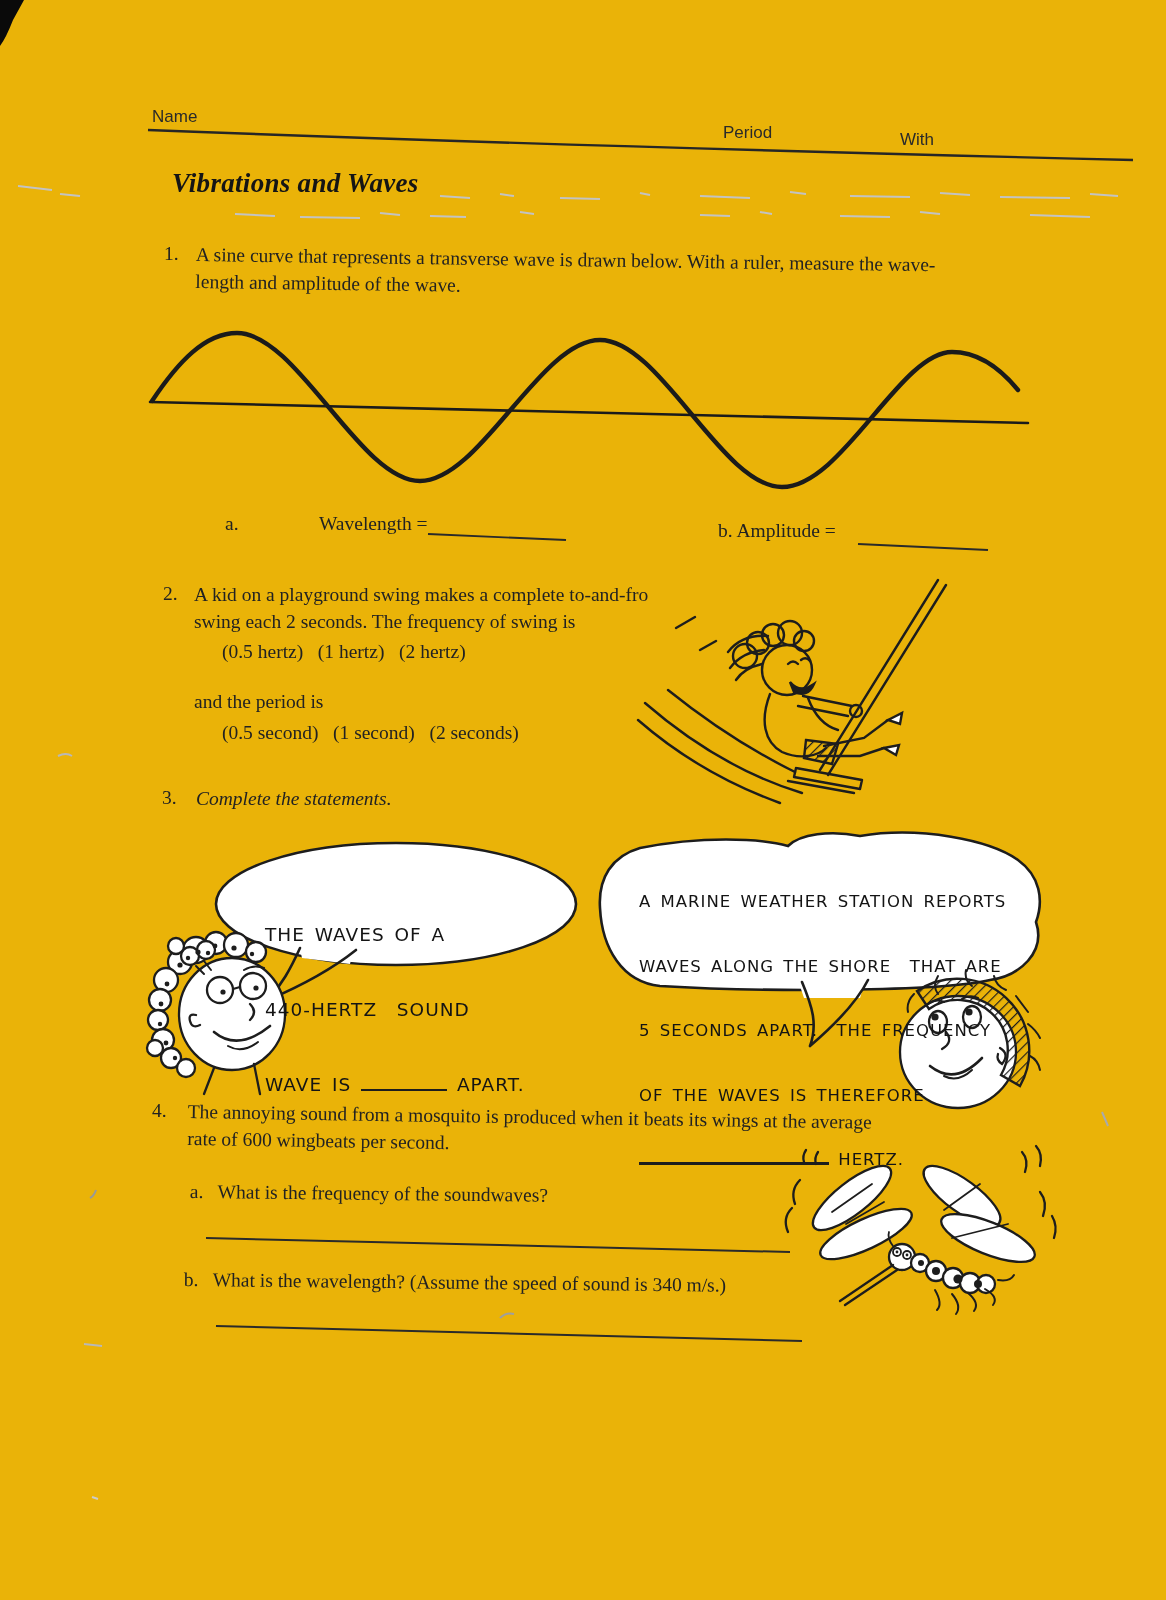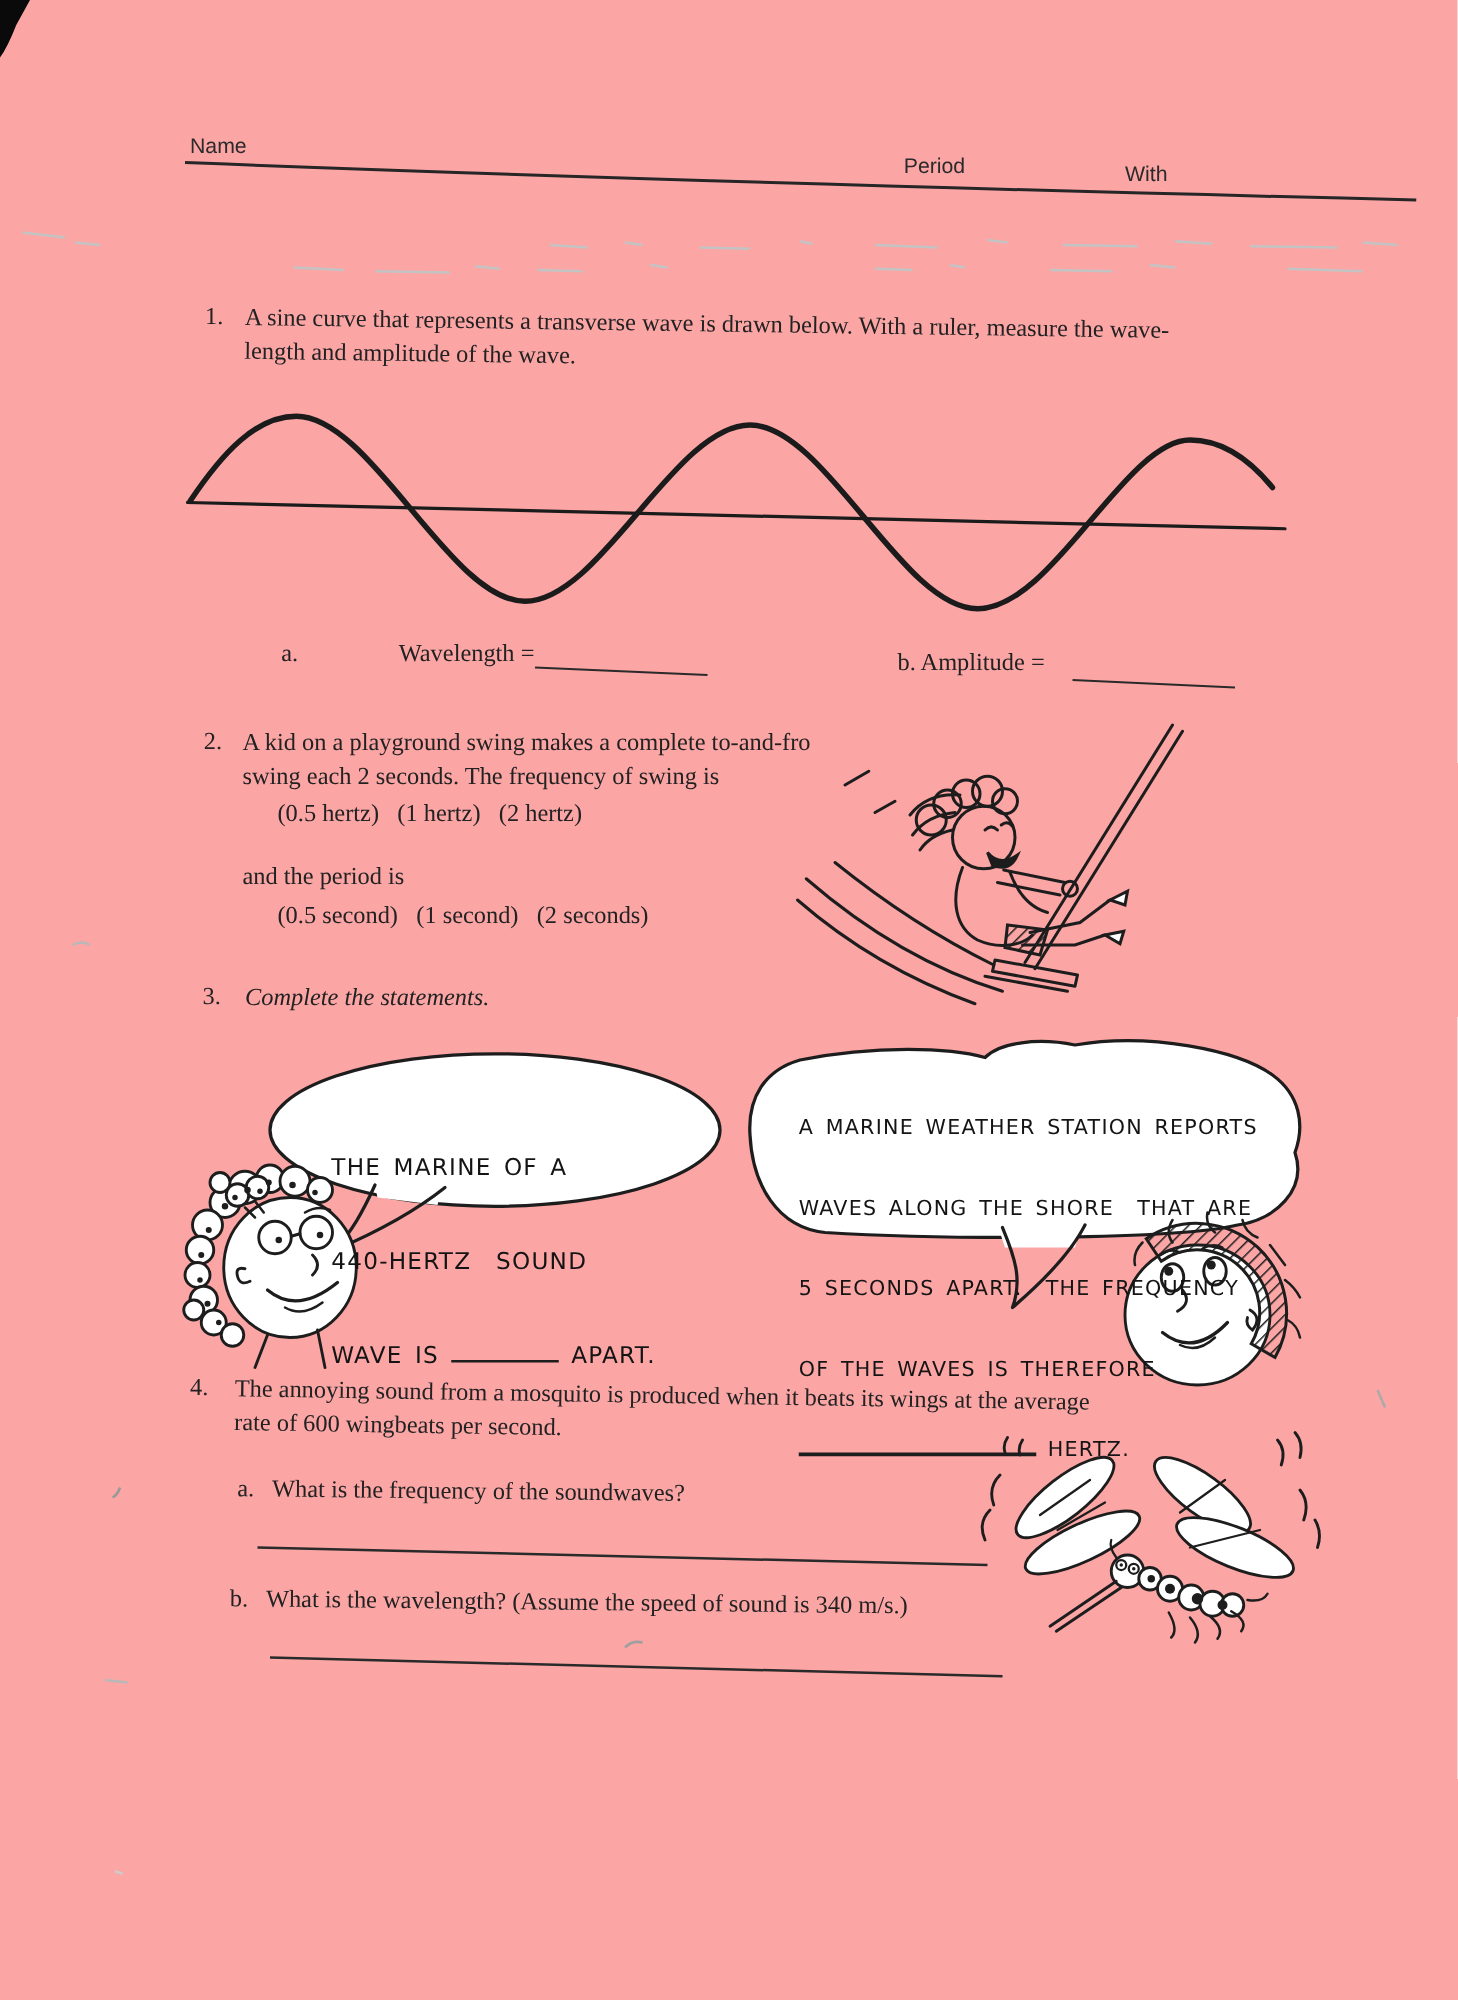--- a/index.html
+++ b/index.html
@@ -1,19 +1,19 @@
 <!DOCTYPE html>
 <html><head>
 <meta charset="utf-8">
 <style>
   html,body{margin:0;padding:0;background:#ffffff;}
   #page{
     position:relative;
     width:1166px;height:1600px;
-    background:#fca5a5;
+    background:#eab308;
     overflow:hidden;
     font-family:"Liberation Serif", serif;
     color:#1d1d1d;
   }
   #artwork{position:absolute;left:0;top:0;pointer-events:none;}
   .abs{position:absolute;}
   .hdr-label{font-family:"Liberation Sans", sans-serif;font-size:17px;color:#2a2a2a;}
   .title{
     font-size:27px;font-weight:bold;font-style:italic;
     letter-spacing:.3px;color:#151515;
@@ -282,20 +282,21 @@
     <g stroke="#2a2a2a" fill="none">
       <path d="M206,1238 L790,1252" stroke-width="2"></path>
       <path d="M216,1326 L802,1341" stroke-width="2"></path>
     </g>
   </svg>
 
   <div class="abs hdr-label" style="left:152px;top:107px;">Name</div>
   <div class="abs hdr-label" style="left:723px;top:123px;">Period</div>
   <div class="abs hdr-label" style="left:900px;top:130px;">With</div>
 
+  <div class="abs title" style="left:172px;top:168px;">Vibrations and Waves</div>
 
   <div class="abs q-num" style="left:164px;top:243px;">1.</div>
   <div class="abs q-text rot08" style="left:196px;top:241px;width:840px;">
     <div>A sine curve that represents a transverse wave is drawn below. With a ruler, measure the wave-</div>
     <div>length and amplitude of the wave.</div>
   </div>
 
   <div class="abs part-label" style="left:225px;top:513px;">a.</div>
   <div class="abs part-label" style="left:303px;top:513px;margin-left:16px;">Wavelength =</div>
   <div class="abs part-label" style="left:718px;top:520px;">b. Amplitude =</div>
@@ -306,21 +307,21 @@
     <div>swing each 2 seconds. The frequency of swing is</div>
   </div>
   <div class="abs opt" style="left:222px;top:641px;">(0.5 hertz)   (1 hertz)   (2 hertz)</div>
   <div class="abs q-text" style="left:194px;top:688px;">and the period is</div>
   <div class="abs opt" style="left:222px;top:722px;">(0.5 second)   (1 second)   (2 seconds)</div>
 
   <div class="abs q-num" style="left:162px;top:787px;">3.</div>
   <div class="abs q-text italic" style="left:196px;top:785px;">Complete the statements.</div>
 
   <div class="abs bubble-text bubble-left" style="left:265px;top:872px;">
-    <div>THE MARINE OF A</div>
+    <div>THE WAVES OF A</div>
     <div>440-HERTZ  SOUND</div>
     <div><span>WAVE IS</span> <span class="blank" style="width:86px;"></span> <span>APART.</span></div>
   </div>
 
   <div class="abs bubble-text bubble-right" style="left:617px;top:848px;">
     <div>A MARINE WEATHER STATION REPORTS</div>
     <div>WAVES ALONG THE SHORE  THAT ARE</div>
     <div>5 SECONDS APART.  THE FREQUENCY</div>
     <div>OF THE WAVES IS THEREFORE</div>
     <div><span class="blank blank-heavy" style="width:190px;"></span> <span>HERTZ.</span></div>

